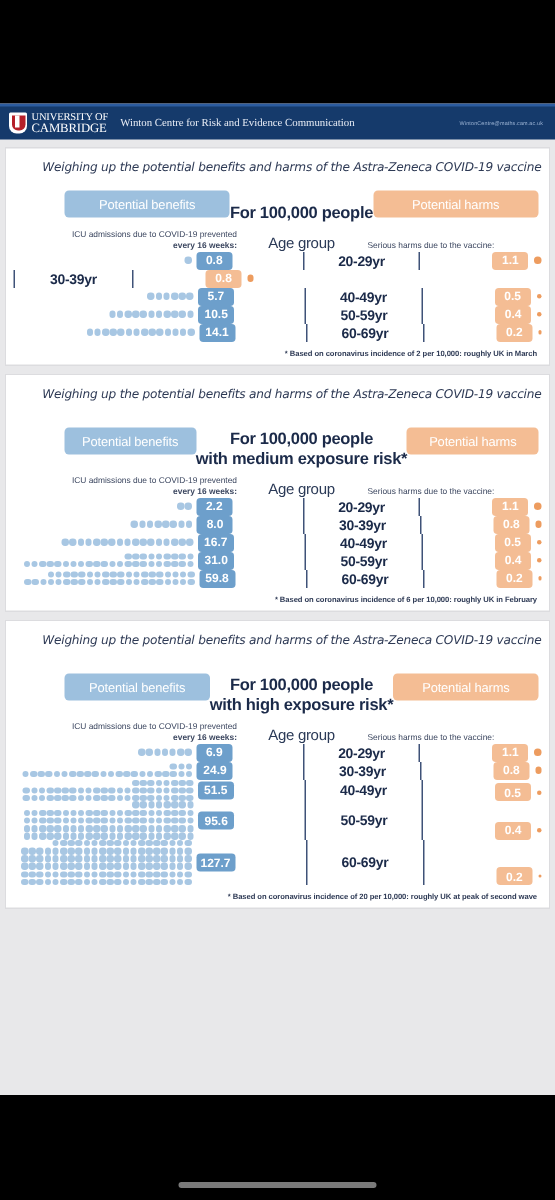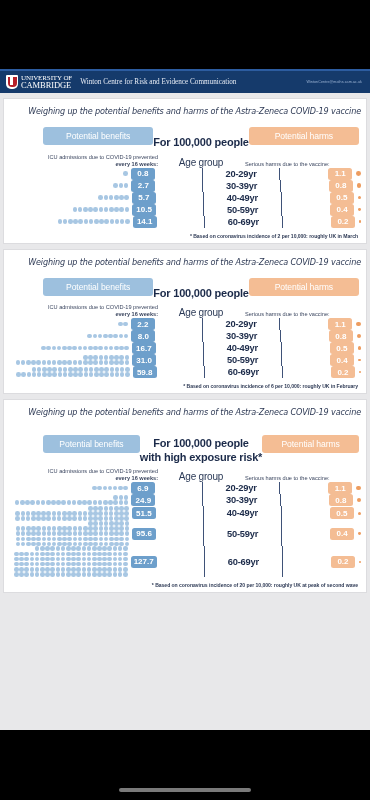--- a/index.html
+++ b/index.html
@@ -150,21 +150,21 @@
     flex: 1;
     font-size: 5.6px;
     color: #3c4760;
     padding-left: 4px;
     line-height: 7px;
   }
 
   .rows { position: relative; }
   .row {
     display: flex;
-    align-items: center;
+    align-items: flex-end;
     position: relative;
     gap: 44px;
   }
   .cell-left {
     width: 152px;
     display: flex;
     align-items: center;
     justify-content: flex-end;
     gap: 3px;
     padding-right: 3px;
@@ -285,28 +285,20 @@
                 </div>
                 <div class="badge blue">0.8</div>
               </div>
               <div class="cell-mid">20-29yr</div>
               <div class="cell-right">
                 <div class="badge orange">1.1</div>
                 <span class="hdot" style="width: 4.8px; height: 4.8px;"></span>
               </div>
             </div>
             <div class="row">
-              <div class="cell-left">
-                <div class="dots">
-                  <span class="dot"></span>
-                  <span class="dot"></span>
-                  <span class="dot"></span>
-                </div>
-                <div class="badge blue">2.7</div>
-              </div>
               <div class="cell-mid">30-39yr</div>
               <div class="cell-right">
                 <div class="badge orange">0.8</div>
                 <span class="hdot" style="width: 4.09345px; height: 4.09345px;"></span>
               </div>
             </div>
             <div class="row">
               <div class="cell-left">
                 <div class="dots">
                   <span class="dot"></span>
@@ -375,20 +367,21 @@
             </div>
           </div>
           <div class="footnote">* Based on coronavirus incidence of 2 per 10,000: roughly UK in March</div>
         </div>
         <div class="panel">
           <div class="panel-title">Weighing up the potential benefits and harms of the Astra-Zeneca COVID-19 vaccine</div>
           <div class="band">
             <div class="pill benefits">Potential benefits</div>
             <div class="center-title">
               <div>For 100,000 people</div>
+              <div>with medium exposure risk*</div>
             </div>
             <div class="pill harms">Potential harms</div>
           </div>
           <div class="colheads">
             <div class="ch-left"><div>ICU admissions due to COVID-19 prevented</div><b>every 16 weeks:</b></div>
             <div class="ch-mid">Age group</div>
             <div class="ch-right">Serious harms due to the vaccine:</div>
           </div>
           <div class="rows">
             <div class="row">

